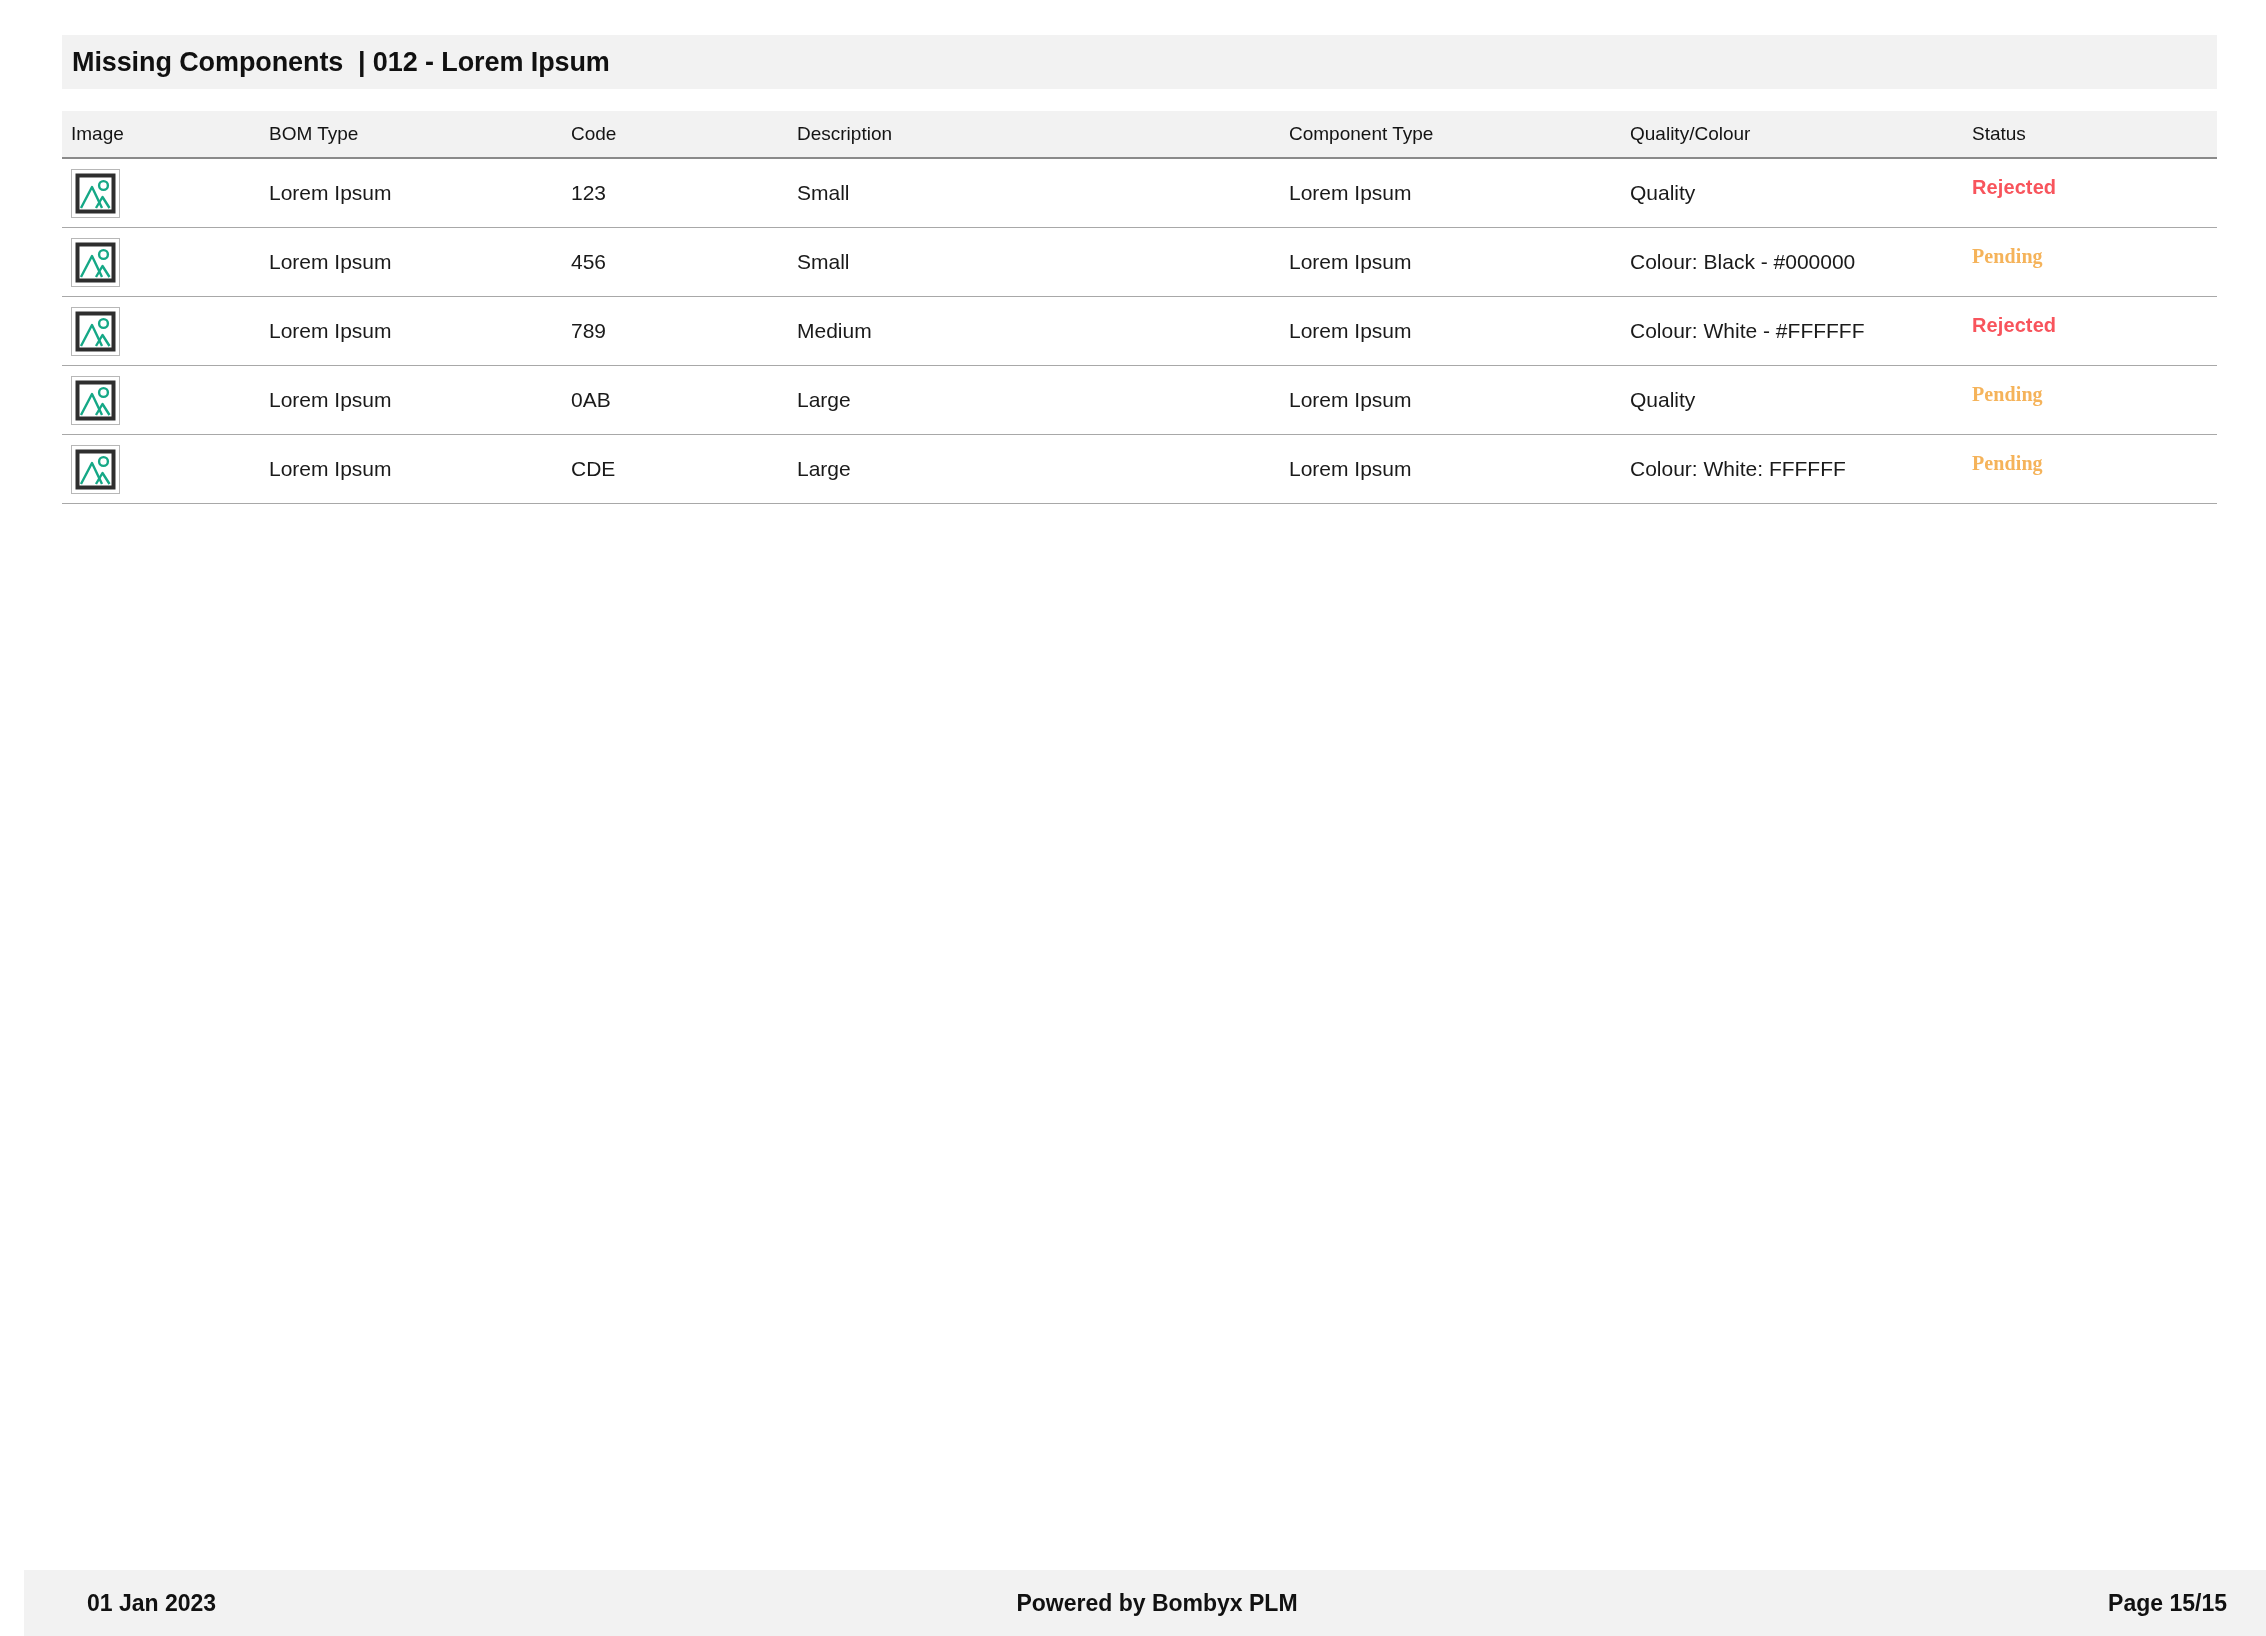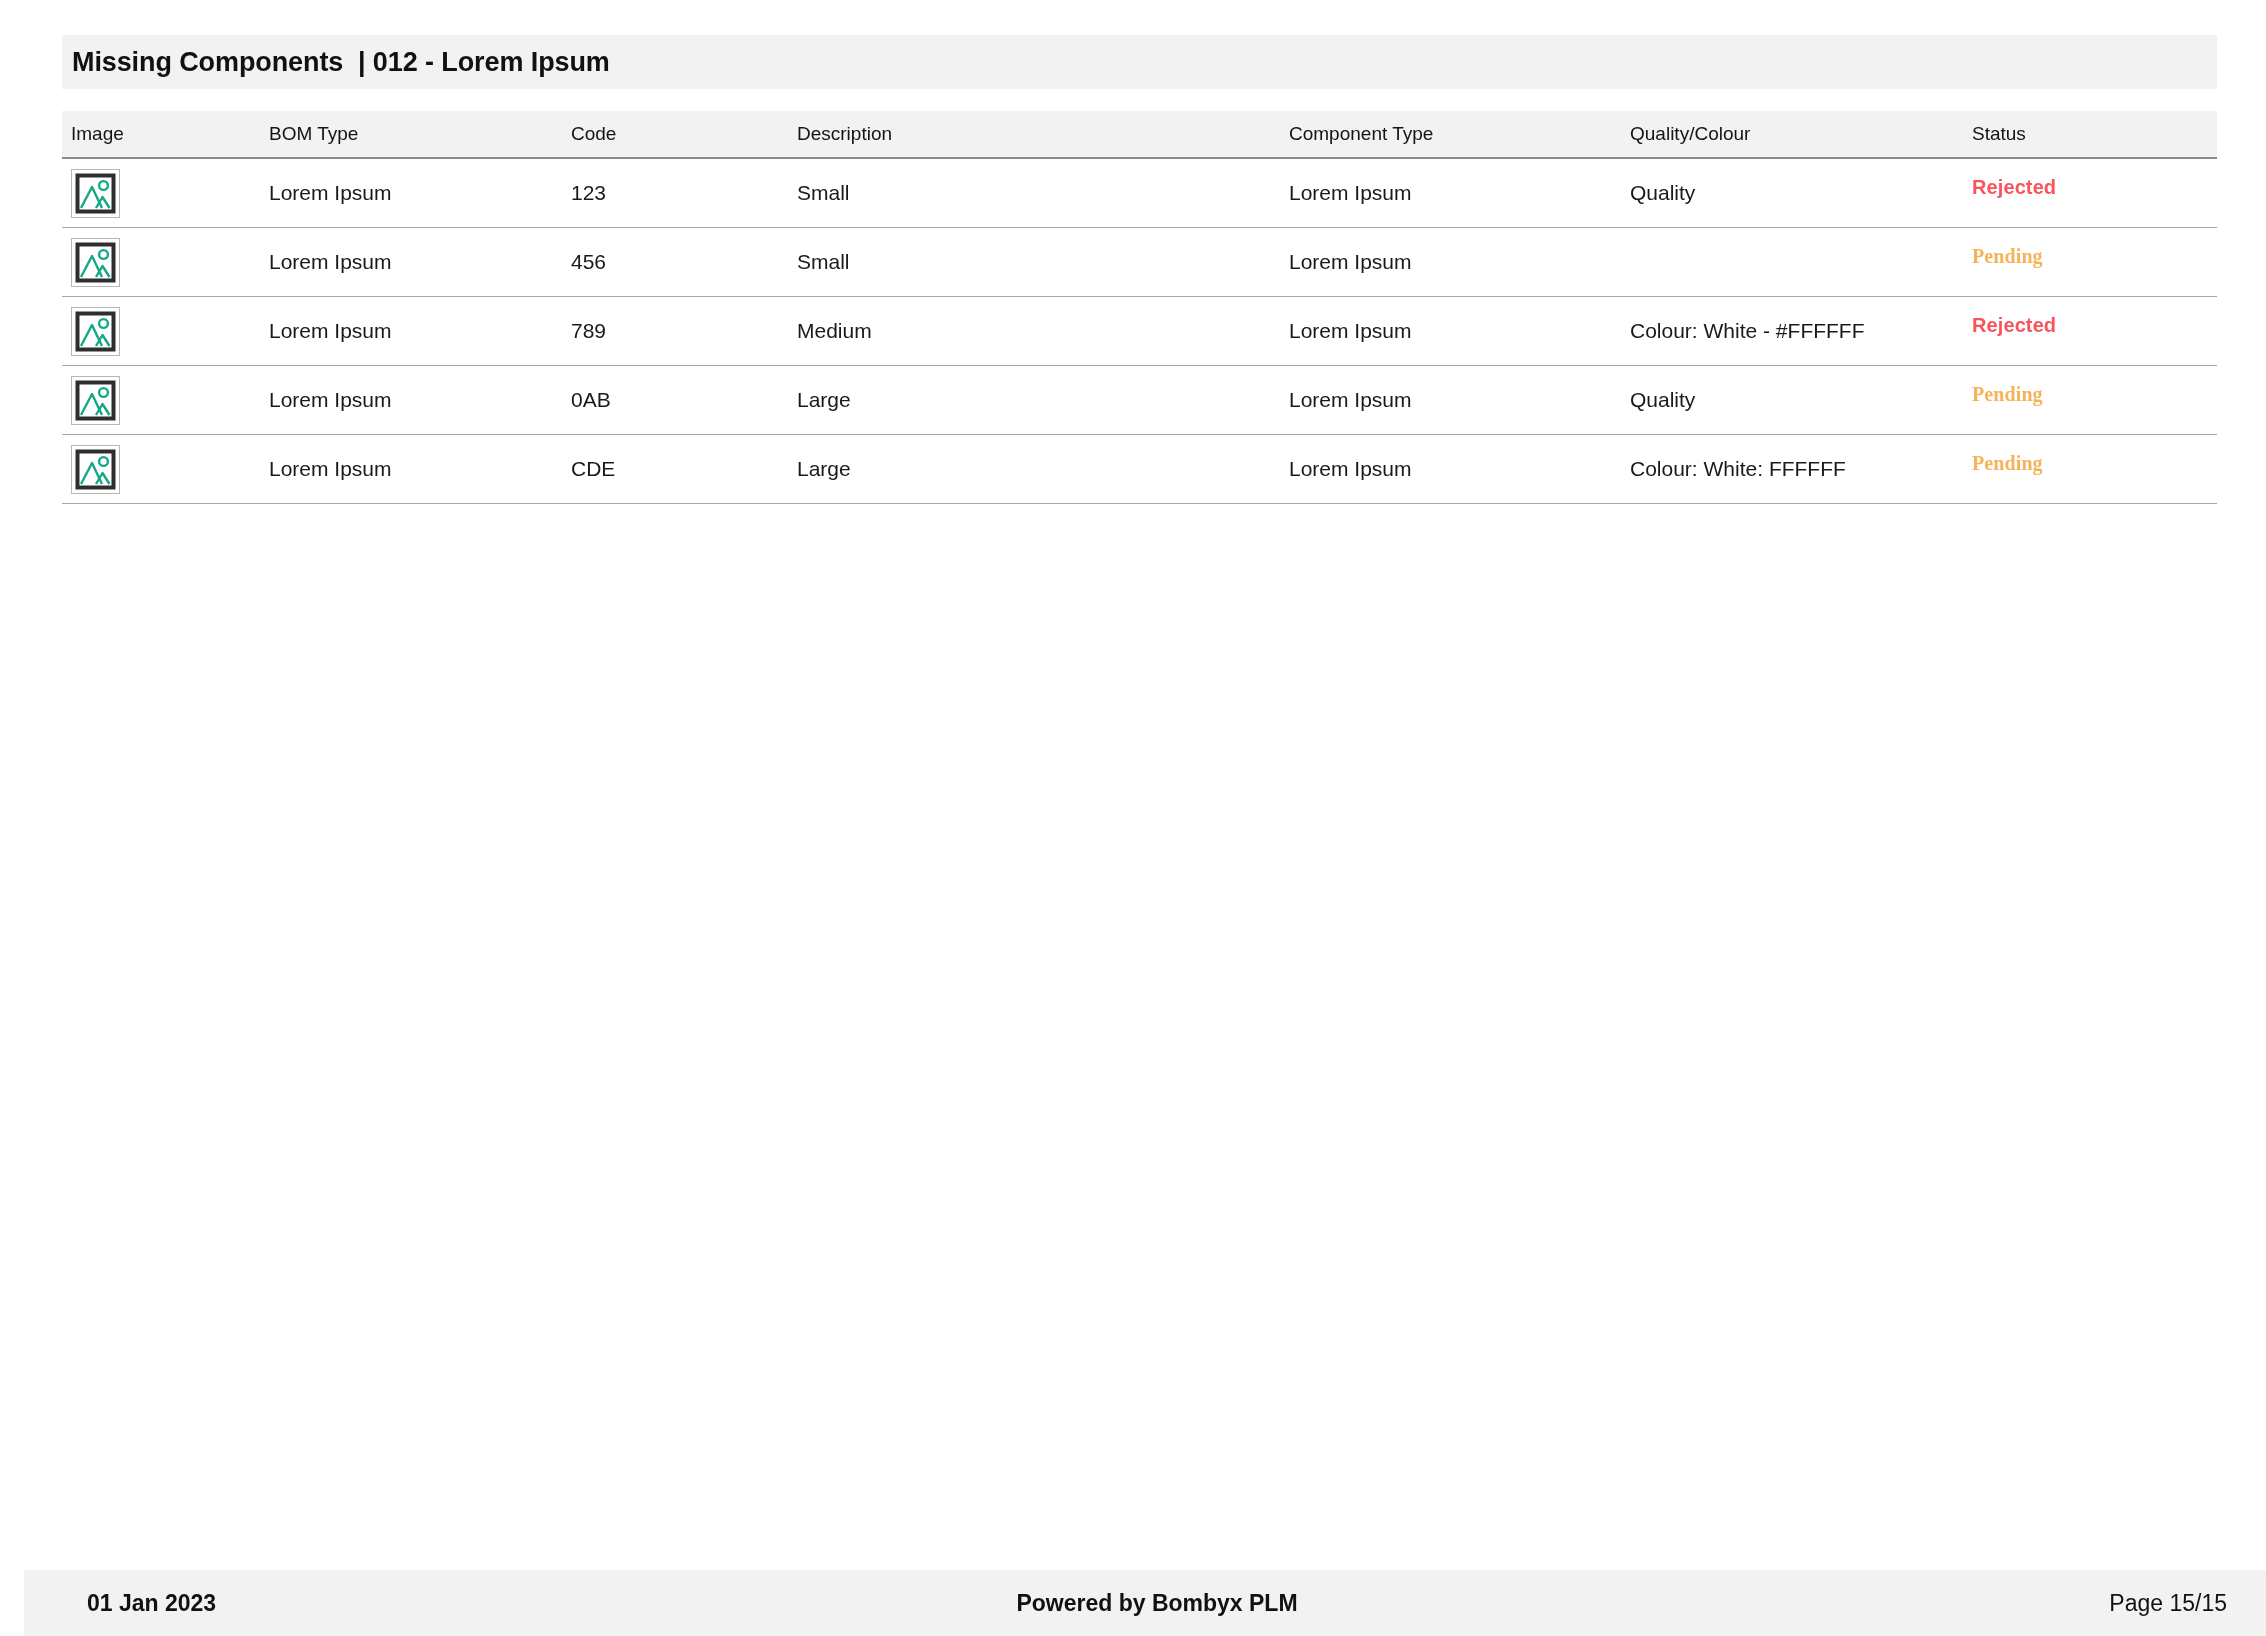--- a/index.html
+++ b/index.html
@@ -152,21 +152,21 @@
     width: 2266px;
     text-align: center;
     font-size: 23px;
     font-weight: bold;
     color: #111111;
   }
   .footer-right {
     position: absolute;
     right: 63px;
     font-size: 23px;
-    font-weight: normal;
+    font-weight: bold;
     color: #111111;
   }
 </style>
 </head>
 <body>
 
 <div class="page">
 
   <div class="title-band">
     <div class="title-text">Missing Components  | 012 - Lorem Ipsum</div>
@@ -231,20 +231,23 @@
           </div>
     <div class="cell col-code">
             <span class="cell-text">456</span>
           </div>
     <div class="cell col-description">
             <span class="cell-text">Small</span>
           </div>
     <div class="cell col-comptype">
             <span class="cell-text">Lorem Ipsum</span>
           </div>
+    <div class="cell col-quality">
+            <span class="cell-text">Colour: Black - #000000</span>
+          </div>
     <div class="cell col-status">
             <span class="status-text status-pending">Pending</span>
           </div>
   </div>
         <div class="row body-row">
     <div class="cell col-image">
       <span class="thumb">
         <svg width="41" height="41" viewBox="0 0 41 41" aria-hidden="true">
           <rect x="2.5" y="2.5" width="36" height="36" fill="none" stroke="#2E2E2E" stroke-width="4"></rect>
           <path d="M6 35 L17 14 L27 35" fill="none" stroke="#15A886" stroke-width="2.4" stroke-linejoin="round"></path>

